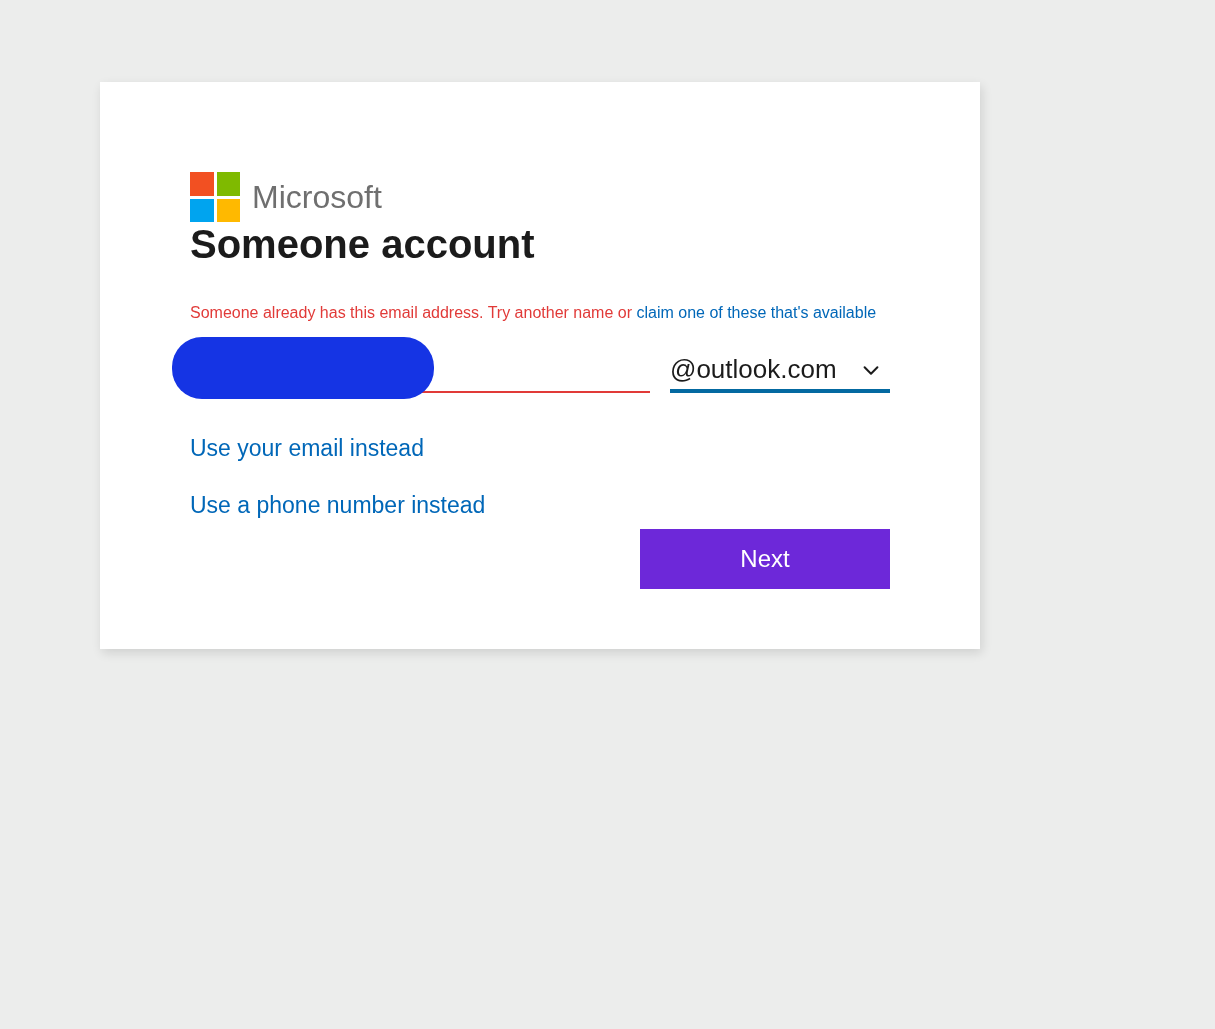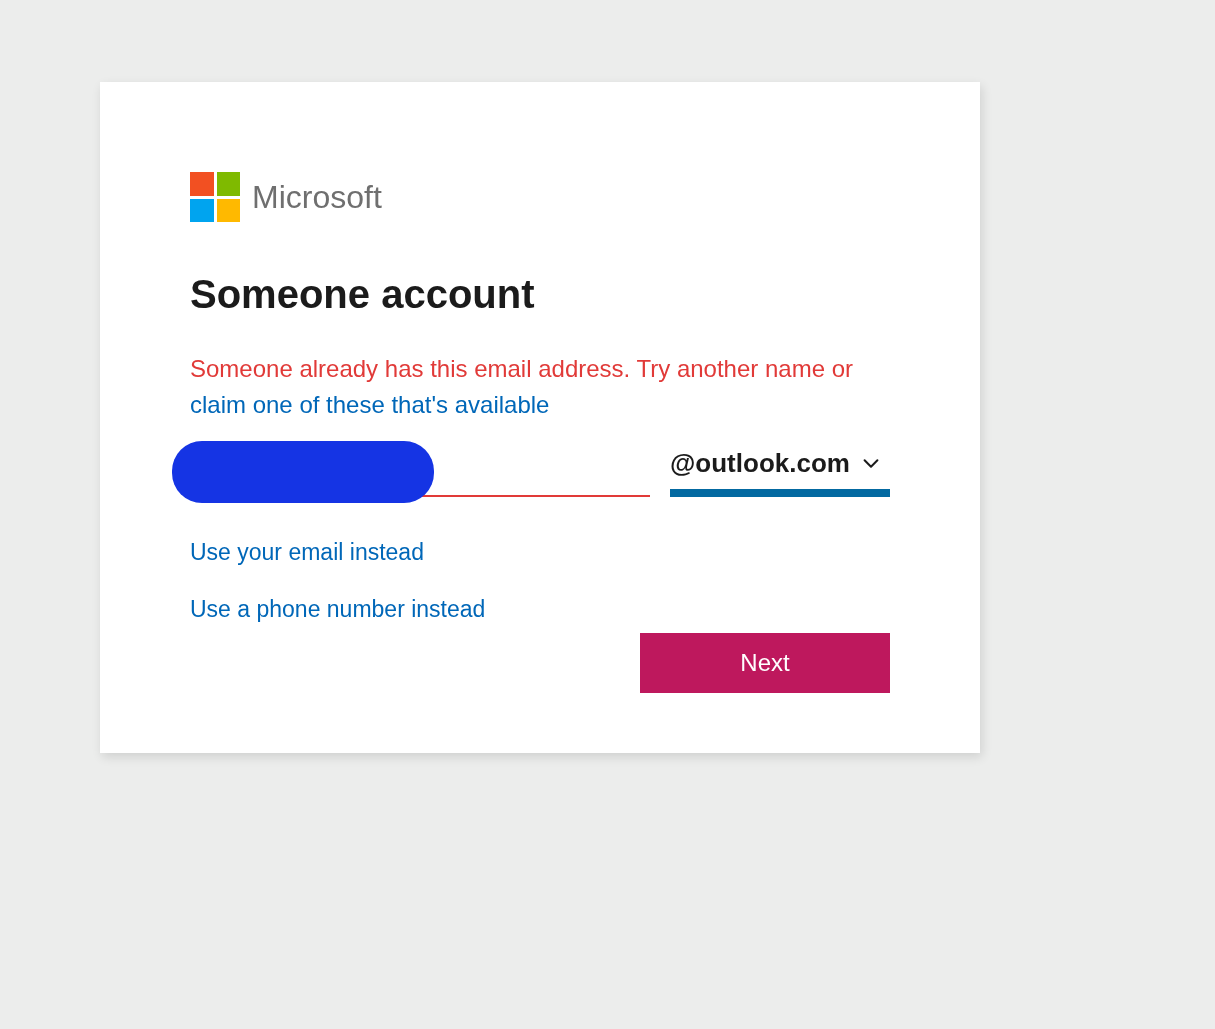--- a/index.html
+++ b/index.html
@@ -20,21 +20,20 @@
       left: 100px;
       width: 880px;
       background: #ffffff;
       box-shadow: 2px 4px 10px rgba(0,0,0,0.12);
       padding: 90px 90px 60px 90px;
     }
     .brand {
       display: flex;
       align-items: center;
       gap: 12px;
-      margin-bottom: 50px;
     }
     .ms-logo {
       width: 50px;
       height: 50px;
       display: grid;
       grid-template-columns: 1fr 1fr;
       grid-template-rows: 1fr 1fr;
       gap: 3px;
     }
     .ms-logo span { display:block; width:100%; height:100%; }
@@ -47,23 +46,23 @@
       color: #6f6f6f;
       font-weight: 500;
     }
     .page-title {
       font-size: 40px;
       font-weight: 600;
       color: #1b1b1b;
       margin-bottom: 34px;
     }
     .error-block {
-      font-size: 24px;
+      font-size: 16px;
       line-height: 1.5;
-      margin-bottom: 18px;
+      margin-bottom: 12px;
     }
     .error-text { color:#e13a38; }
     .claim-link { color:#0067b8; cursor:pointer; }
     .input-row {
       display: flex;
       gap: 20px;
       align-items: flex-end;
       margin-bottom: 42px;
     }
     .username-wrap {
@@ -88,27 +87,26 @@
       border: none;
       outline: none;
       background: transparent;
       font-size: 24px;
       color: #1b1b1b;
       padding: 8px 2px;
     }
     .domain-wrap {
       flex: 1;
       height: 56px;
-      border-bottom: 8px solid #0369a1;
+      border-bottom: 4px solid #0369a1;
       display: flex;
-      align-items: center;
+      align-items: flex-end;
       justify-content: space-between;
       padding: 0 4px 4px 0;
       cursor: pointer;
-      font-weight: bold;
     }
     .domain-text {
       font-size: 26px;
       color: #1b1b1b;
     }
     .chevron {
       width: 30px;
       height: 30px;
       display: flex;
       align-items: center;
@@ -126,21 +124,21 @@
       color: #0067b8;
       cursor: pointer;
       width: fit-content;
     }
     .actions {
       display: flex;
       justify-content: flex-end;
       margin-top: -10px;
     }
     .next-btn {
-      background: #be185d;
+      background: #6d28d9;
       color: #ffffff;
       border: none;
       font-size: 24px;
       padding: 16px 56px;
       cursor: pointer;
       min-width: 250px;
       min-height: 60px;
     }
   </style>
 </head>

